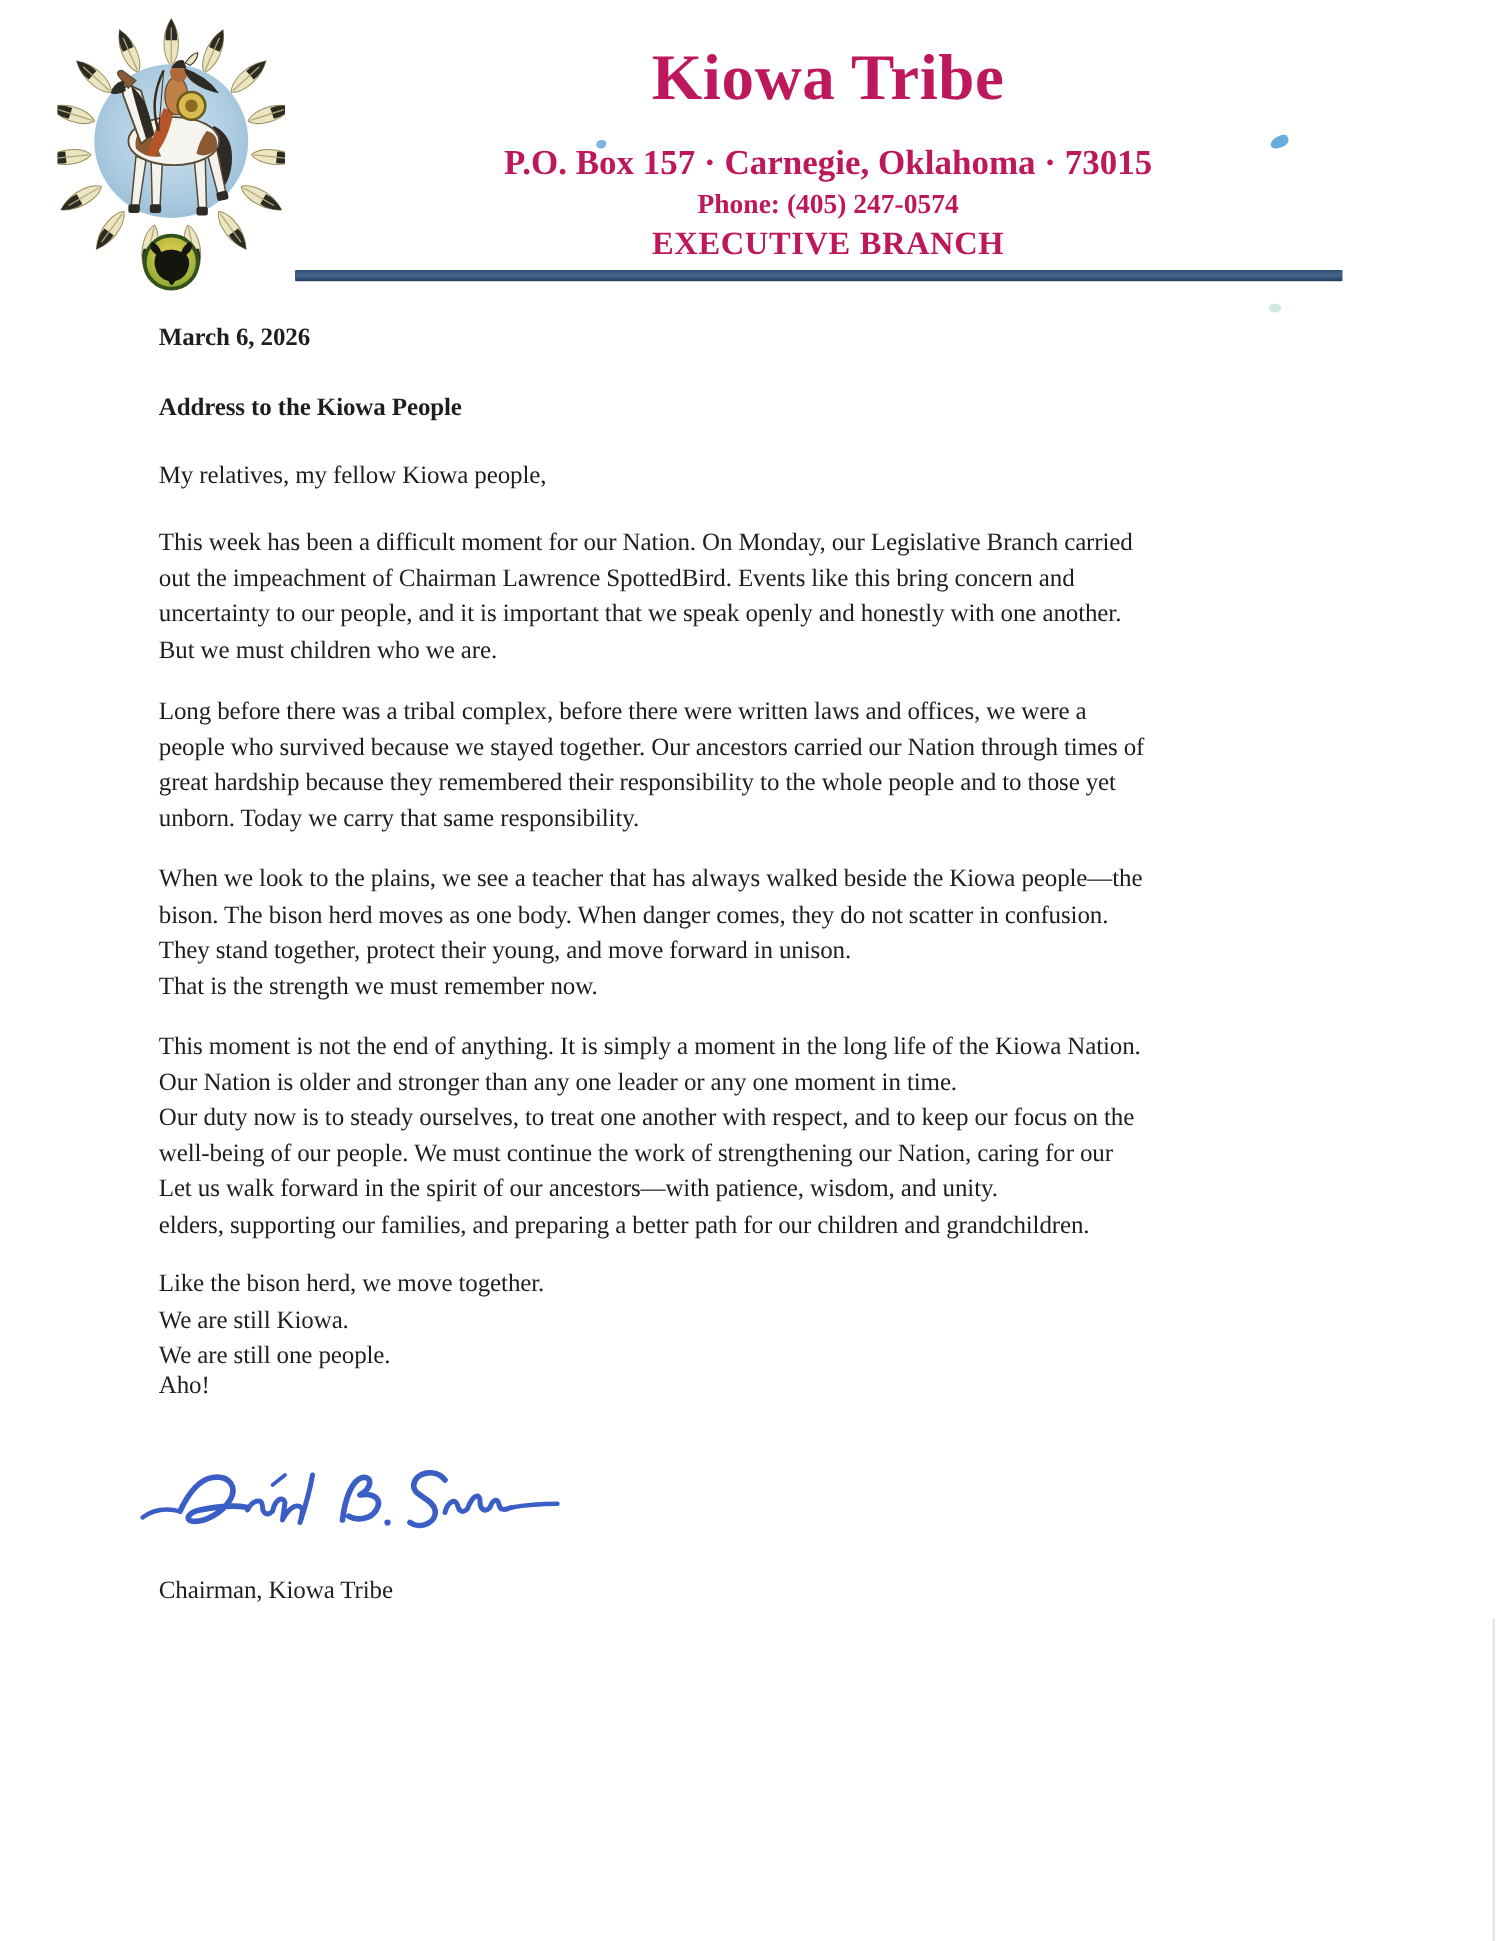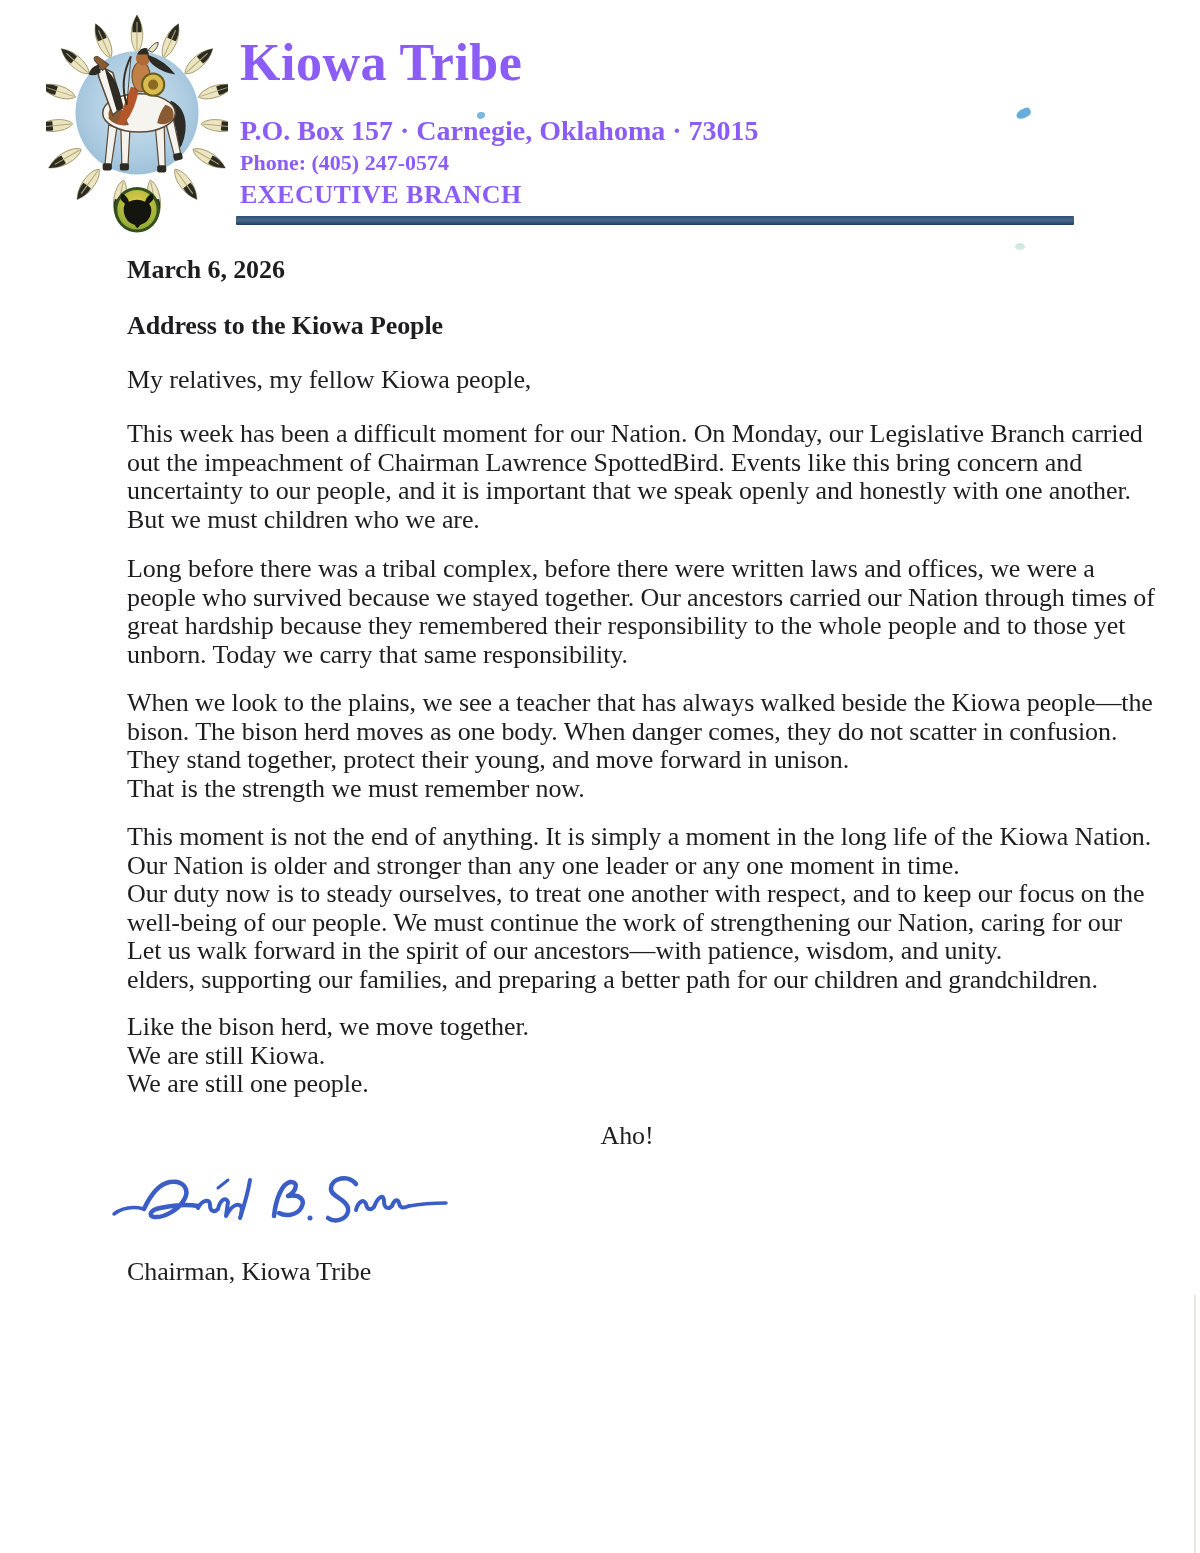--- a/index.html
+++ b/index.html
@@ -5,43 +5,43 @@
 <style>
   html,body{margin:0;padding:0;background:#9a9a9a;}
   .page{
     position:relative;width:1200px;height:1553px;margin:0 auto;
     background:#ffffff;overflow:hidden;
     font-family:"Liberation Serif","DejaVu Serif",serif;
     color:#1e1e20;
   }
   
   .logo{position:absolute;left:46px;top:12px;width:182px;height:224px;}
-  .header-text{position:absolute;left:240px;top:36px;width:845px;text-align:left;color:#8b5cf6;}
+  .header-text{position:absolute;left:240px;top:36px;width:845px;text-align:center;color:#be185d;}
   .org-name{font-size:52px;font-weight:bold;letter-spacing:.5px;line-height:1.05;}
   .addr-line{font-size:28px;font-weight:bold;margin-top:24px;}
   .phone-line{font-size:22px;font-weight:bold;margin-top:3px;}
   .branch-line{font-size:26px;font-weight:bold;letter-spacing:.5px;margin-top:4px;}
   .rule{
     position:absolute;left:236px;top:216px;width:838px;height:9px;
     background:linear-gradient(#2a4d72 0%,#48688d 45%,#223e5e 100%);
     border-radius:1px;
   }
   
   .block{position:absolute;left:127px;width:1000px;}
-  .line{font-size:26px;line-height:28.6px;white-space:nowrap;letter-spacing:-0.1px;}
+  .line{font-size:20px;line-height:28.6px;white-space:nowrap;letter-spacing:-0.1px;}
   .bold{font-weight:bold;}
   .date-block{top:256px;}
   .subject-block{top:312px;}
   .salutation-block{top:366px;}
   .p1{top:420px;}
   .p2{top:555px;}
   .p3{top:689px;}
   .p4{top:823px;}
   .p5{top:1013px;font-family:Liberation Serif, serif;}
-  .p6{top:1122px;text-align:center;}
+  .p6{top:1094px;}
   .signature{position:absolute;left:110px;top:1168px;}
   .sig-name-block{top:1258px;}
   
   .speck{position:absolute;}
   .speck1{left:1016px;top:109px;width:15px;height:9px;background:#55a4d8;border-radius:65% 35% 50% 50%;transform:rotate(-22deg);opacity:.9;}
   .speck2{left:1015px;top:243px;width:10px;height:7px;background:#b9ddd2;border-radius:50%;opacity:.65;}
   .speck3{left:477px;top:112px;width:8px;height:7px;background:#63abd9;border-radius:50% 40% 55% 45%;opacity:.85;}
   .scan-edge{position:absolute;right:4px;top:1295px;width:2px;height:258px;background:#e9e7e2;}
 </style>
 </head>

